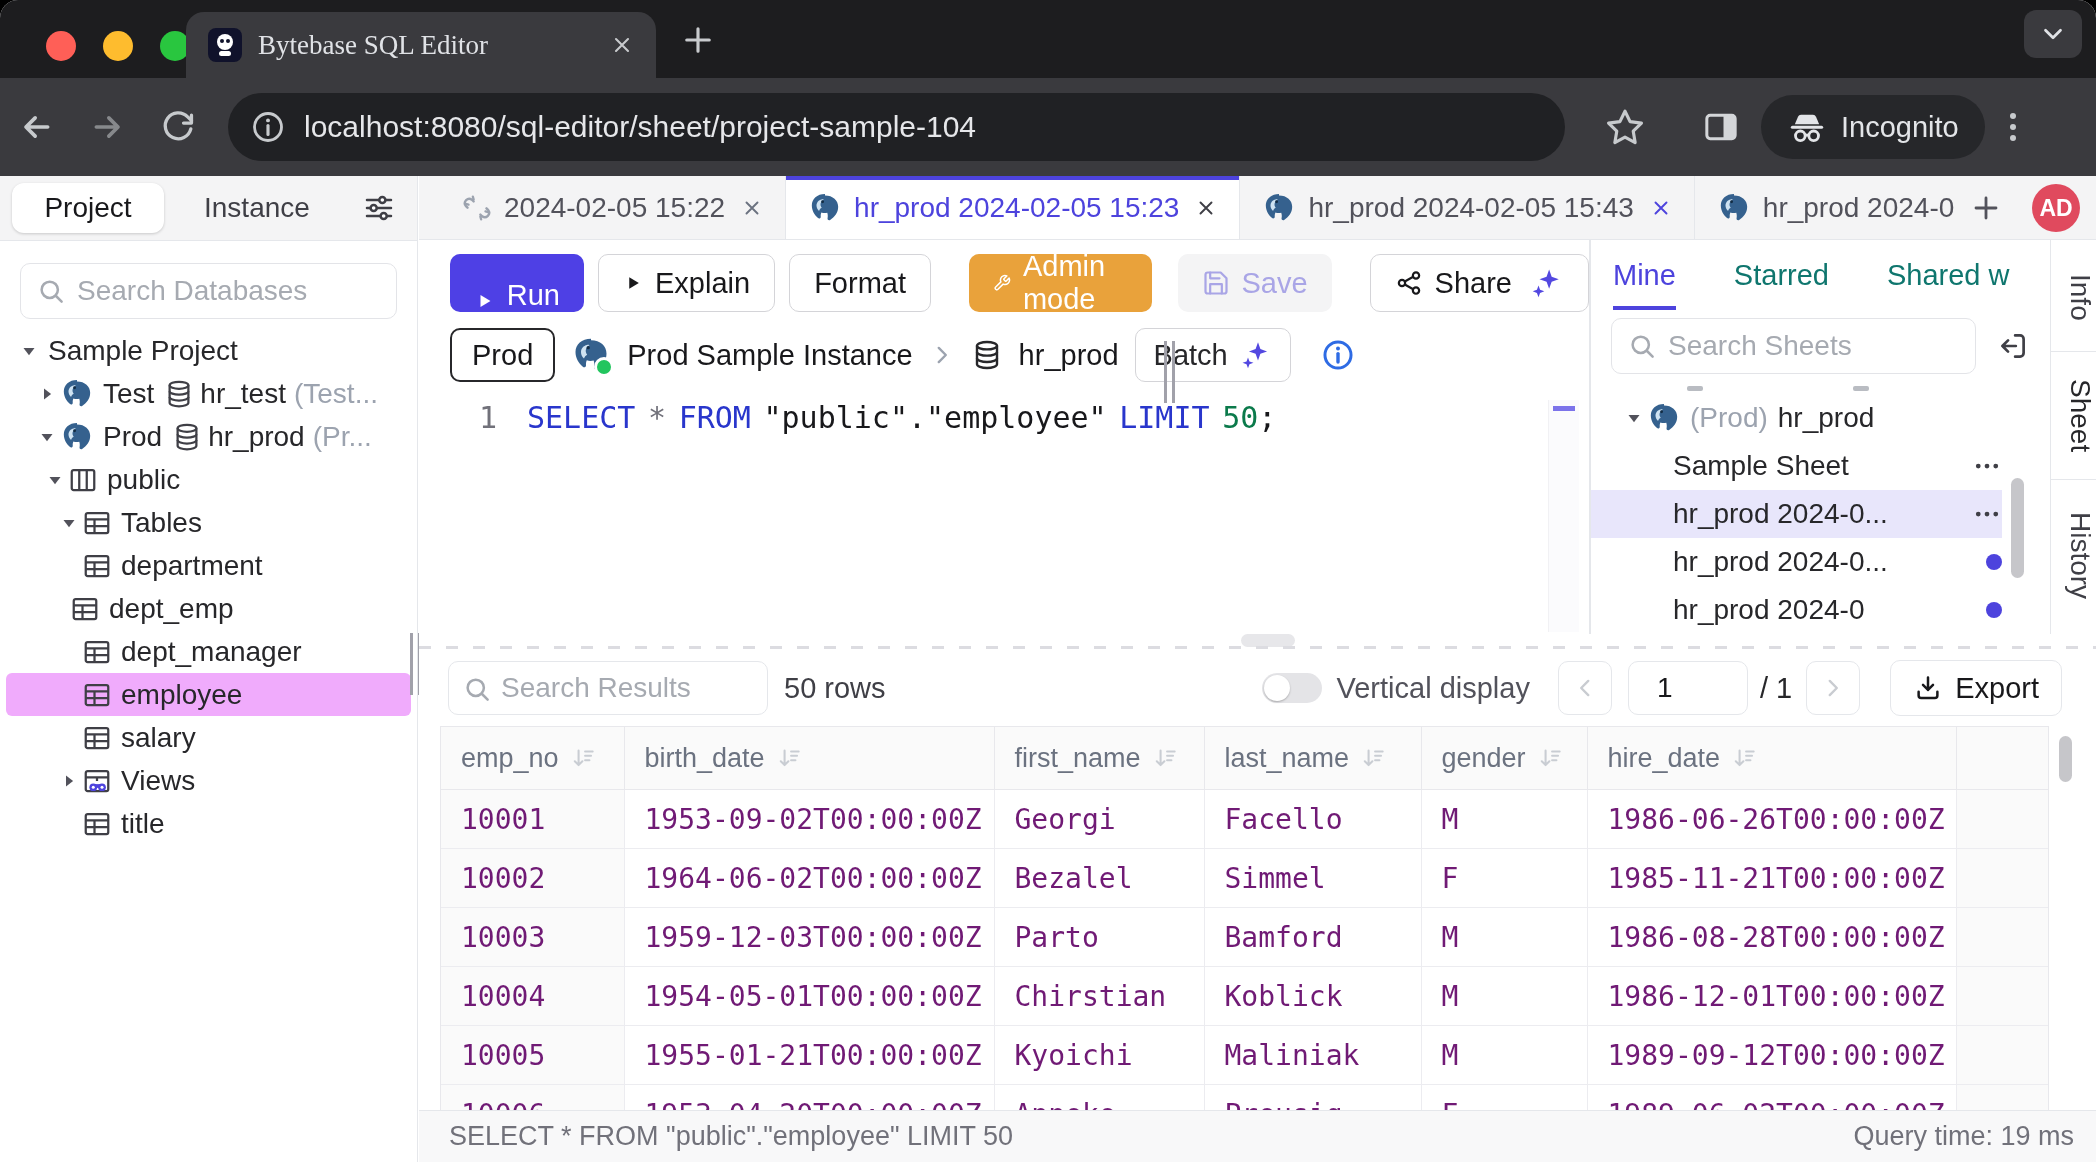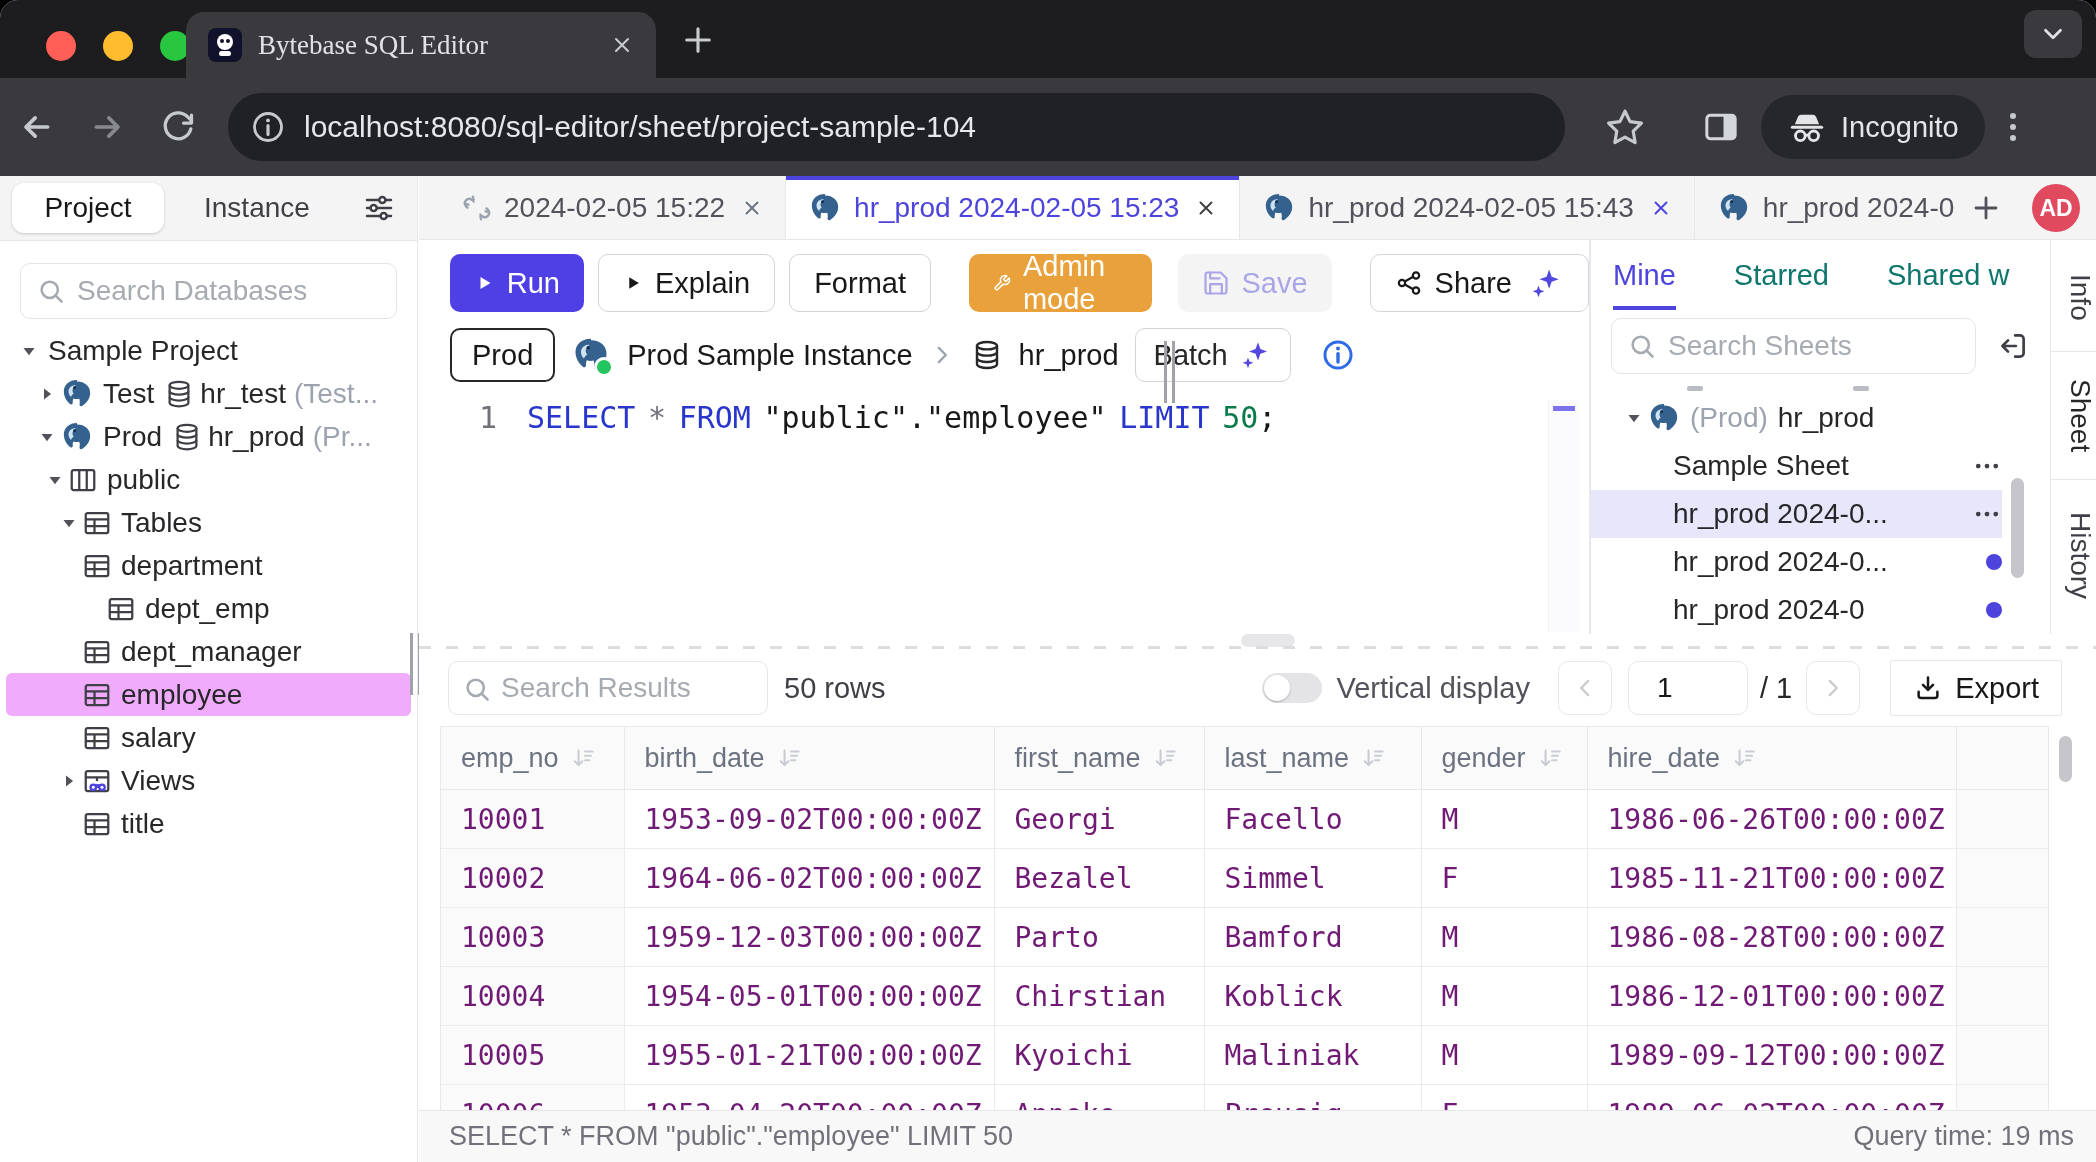--- a/index.html
+++ b/index.html
@@ -70,21 +70,21 @@
   .addtab{display:flex;align-items:center;padding:0 16px;color:#52525b;}
   .avatar{position:absolute;right:16px;top:8px;width:48px;height:48px;border-radius:50%;background:#e04a5e;
           color:#fff;font-size:23px;font-weight:bold;display:flex;align-items:center;justify-content:center;}
 
   
   .editorcol{position:absolute;left:419px;top:64px;width:1171px;height:394px;background:#fff;
              border-right:1px solid #e5e7eb;box-sizing:border-box;}
   .toolbar{display:flex;align-items:center;padding:14px 0 0 31px;gap:14px;}
   .btn{height:58px;border-radius:10px;display:flex;align-items:center;justify-content:center;
        gap:12px;font-size:29px;padding:0 24px;box-sizing:border-box;}
-  .btn-run{background:#4e40e5;color:#fff;width:134px;}
+  .btn-run{background:#4e40e5;color:#fff;width:134px;align-items:flex-end;}
   .btn-line{border:1.5px solid #d4d4d8;color:#18181b;background:#fff;}
   .btn-admin{background:#e9a23b;color:#fff;margin-left:24px;}
   .btn-save{background:#f4f4f5;color:#a9a5e6;margin-left:12px;}
   .btn-share{margin-left:24px;}
   .breadcrumb{display:flex;align-items:center;margin-top:16px;padding-left:31px;gap:16px;font-size:29px;color:#18181b;}
   .envchip{border:2.5px solid #27272a;border-radius:10px;height:50px;display:flex;align-items:center;
            padding:0 20px;font-weight:500;}
   .pgwrap{position:relative;display:flex;}
   .pgdot{position:absolute;right:-3px;bottom:-2px;width:14px;height:14px;border-radius:50%;
          background:#22c55e;border:3px solid #fff;}
@@ -148,21 +148,21 @@
   .rright{margin-left:auto;display:flex;align-items:center;}
   .toggle{width:60px;height:30px;border-radius:15px;background:#e4e4e7;position:relative;flex:none;}
   .knob{position:absolute;left:2px;top:2px;width:26px;height:26px;border-radius:50%;background:#fff;
         box-shadow:0 1px 2px rgba(0,0,0,.25);}
   .tlabel{font-size:29px;color:#52525b;margin-left:14px;}
   .pgbtn{width:54px;height:54px;border:1.5px solid #e5e7eb;border-radius:10px;display:flex;align-items:center;
          justify-content:center;color:#c9ccd1;box-sizing:border-box;}
   .pginput{width:120px;height:54px;border:1.5px solid #e5e7eb;border-radius:10px;box-sizing:border-box;
            font-size:28px;color:#18181b;padding-left:28px;outline:none;font-family:"Liberation Sans",sans-serif;}
   .pgtotal{font-size:29px;color:#27272a;margin:0 14px 0 12px;}
-  .btn-export{height:54px;border:1.5px solid #e5e7eb;border-radius:2px;display:flex;align-items:center;
+  .btn-export{height:54px;border:1.5px solid #e5e7eb;border-radius:10px;display:flex;align-items:center;
               gap:12px;padding:0 22px;font-size:29px;color:#18181b;margin-left:30px;}
   .tablewrap{margin-left:21px;width:1609px;height:384px;overflow:hidden;border:1px solid #e8e8ec;border-bottom:none;
              box-sizing:border-box;}
   table.grid{border-collapse:collapse;table-layout:fixed;width:1607px;}
   table.grid th{height:62px;background:#fafafa;border-right:1px solid #e8e8ec;border-bottom:1px solid #e8e8ec;
                 font-weight:400;font-size:27px;color:#6b7280;text-align:left;padding:0 0 0 20px;}
   table.grid th .hcell{display:flex;align-items:center;gap:12px;}
   table.grid td{height:58px;border-right:1px solid #ececf0;border-bottom:1px solid #ececf0;
                 font-family:"DejaVu Sans Mono",monospace;font-size:28px;color:#701a75;padding:0 0 0 20px;
                 white-space:nowrap;overflow:hidden;}
@@ -536,21 +536,21 @@
           <span>Tables</span>
         </div>
         <div class="trow" style="padding-left:82px">
           <span class="ticon">
               <svg width="30" height="30">
                 <use href="#i-table"></use>
               </svg>
             </span>
           <span>department</span>
         </div>
-        <div class="trow" style="padding-left:106px">
+        <div class="trow" style="padding-left:70px">
           <span class="ticon">
               <svg width="30" height="30">
                 <use href="#i-table"></use>
               </svg>
             </span>
           <span>dept_emp</span>
         </div>
         <div class="trow" style="padding-left:82px">
           <span class="ticon">
               <svg width="30" height="30">

